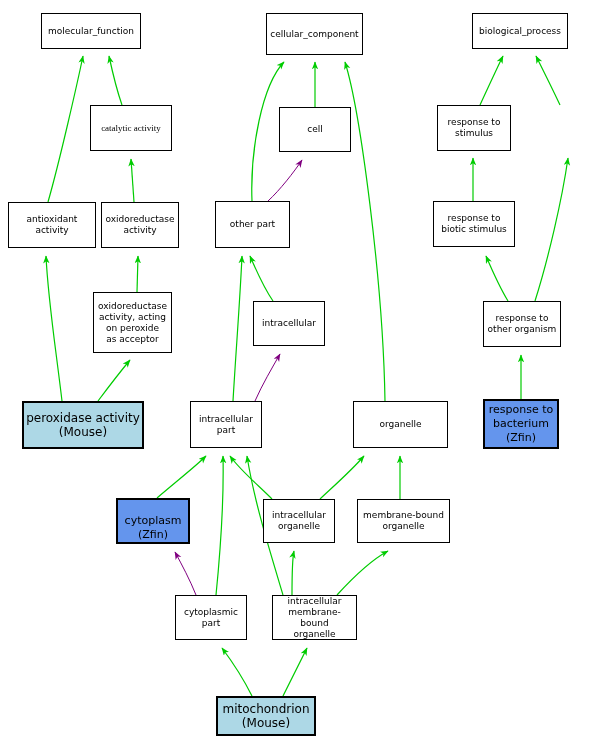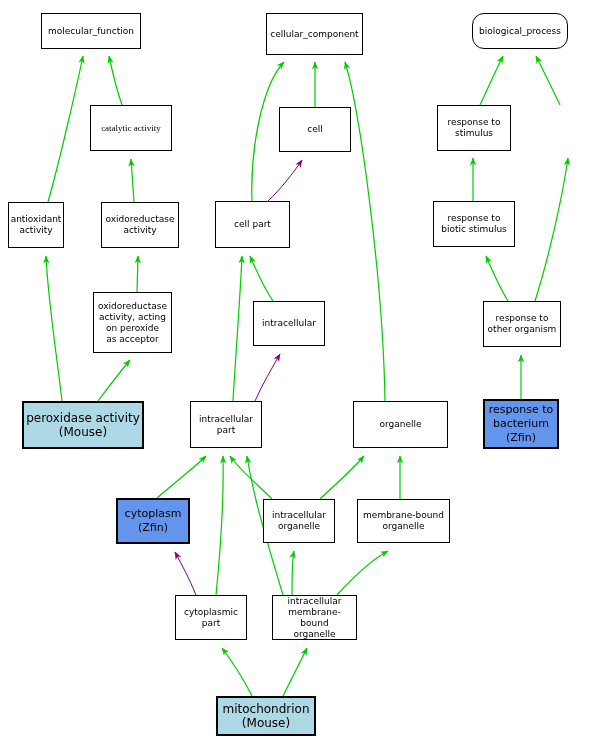--- a/index.html
+++ b/index.html
@@ -96,51 +96,51 @@
       <path d="M 283,696 C 292,678 300,662 307,648" fill="none" stroke="#00cc00" stroke-width="1.2" marker-end="url(#arrow-is-a)"></path>
       <path d="M 480,105 C 488,88 496,70 503,56" fill="none" stroke="#00cc00" stroke-width="1.2" marker-end="url(#arrow-is-a)"></path>
       <path d="M 560,105 C 552,88 543,70 536,56" fill="none" stroke="#00cc00" stroke-width="1.2" marker-end="url(#arrow-is-a)"></path>
       <path d="M 473,201 L 473,158" fill="none" stroke="#00cc00" stroke-width="1.2" marker-end="url(#arrow-is-a)"></path>
       <path d="M 508,301 C 500,288 492,270 486,256" fill="none" stroke="#00cc00" stroke-width="1.2" marker-end="url(#arrow-is-a)"></path>
       <path d="M 535,301 C 548,260 562,200 568,158" fill="none" stroke="#00cc00" stroke-width="1.2" marker-end="url(#arrow-is-a)"></path>
       <path d="M 521,399 L 521,355" fill="none" stroke="#00cc00" stroke-width="1.2" marker-end="url(#arrow-is-a)"></path>
     </svg>
 <div class="node" style="left: 41px; top: 13px; width: 100px; height: 36px;"><span class="node-label">molecular_function</span></div>
     <div class="node" style="left: 90px; top: 105px; width: 82px; height: 46px; font-family: Liberation Serif, serif;"><span class="node-label">catalytic activity</span></div>
-    <div class="node" style="left: 8px; top: 202px; width: 56px; height: 46px;"><span class="node-label">antioxidant
+    <div class="node" style="left: 8px; top: 202px; width: 88px; height: 46px;"><span class="node-label">antioxidant
 activity</span></div>
     <div class="node" style="left: 101px; top: 202px; width: 78px; height: 46px;"><span class="node-label">oxidoreductase
 activity</span></div>
     <div class="node" style="left: 93px; top: 292px; width: 79px; height: 61px;"><span class="node-label">oxidoreductase
 activity, acting
 on peroxide
 as acceptor</span></div>
     <div class="node highlight-light" style="left: 22px; top: 401px; width: 122px; height: 48px;"><span class="node-label">peroxidase activity
 (Mouse)</span></div>
     <div class="node" style="left: 266px; top: 13px; width: 97px; height: 42px;"><span class="node-label">cellular_component</span></div>
     <div class="node" style="left: 279px; top: 107px; width: 72px; height: 45px;"><span class="node-label">cell</span></div>
-    <div class="node" style="left: 215px; top: 201px; width: 75px; height: 47px;"><span class="node-label">cell part</span></div>
+    <div class="node" style="left: 215px; top: 201px; width: 75px; height: 47px;"><span class="node-label">other part</span></div>
     <div class="node" style="left: 253px; top: 301px; width: 72px; height: 45px;"><span class="node-label">intracellular</span></div>
     <div class="node" style="left: 190px; top: 401px; width: 72px; height: 47px;"><span class="node-label">intracellular
 part</span></div>
     <div class="node" style="left: 353px; top: 401px; width: 95px; height: 47px;"><span class="node-label">organelle</span></div>
-    <div class="node highlight-strong" style="left: 116px; top: 498px; width: 74px; height: 46px;"><span class="node-label">cytoplasm
+    <div class="node highlight-strong" style="left: 116px; top: 498px; width: 74px; height: 46px; align-items: flex-end;"><span class="node-label">cytoplasm
 (Zfin)</span></div>
     <div class="node" style="left: 263px; top: 499px; width: 72px; height: 44px;"><span class="node-label">intracellular
 organelle</span></div>
     <div class="node" style="left: 357px; top: 499px; width: 93px; height: 44px;"><span class="node-label">membrane-bound
 organelle</span></div>
     <div class="node" style="left: 175px; top: 595px; width: 72px; height: 45px;"><span class="node-label">cytoplasmic
 part</span></div>
     <div class="node" style="left: 272px; top: 595px; width: 85px; height: 45px;"><span class="node-label">intracellular
 membrane-bound
 organelle</span></div>
     <div class="node highlight-light" style="left: 216px; top: 696px; width: 100px; height: 40px;"><span class="node-label">mitochondrion
 (Mouse)</span></div>
-    <div class="node" style="left: 472px; top: 13px; width: 96px; height: 36px; border-radius: 12px;"><span class="node-label">biological_process</span></div>
+    <div class="node" style="left: 472px; top: 13px; width: 96px; height: 36px;"><span class="node-label">biological_process</span></div>
     <div class="node" style="left: 437px; top: 105px; width: 74px; height: 46px;"><span class="node-label">response to
 stimulus</span></div>
     <div class="node" style="left: 433px; top: 201px; width: 82px; height: 46px;"><span class="node-label">response to
 biotic stimulus</span></div>
     <div class="node" style="left: 483px; top: 301px; width: 78px; height: 46px;"><span class="node-label">response to
 other organism</span></div>
     <div class="node highlight-strong" style="left: 483px; top: 399px; width: 76px; height: 50px;"><span class="node-label">response to
 bacterium
 (Zfin)</span></div>
   </div>

